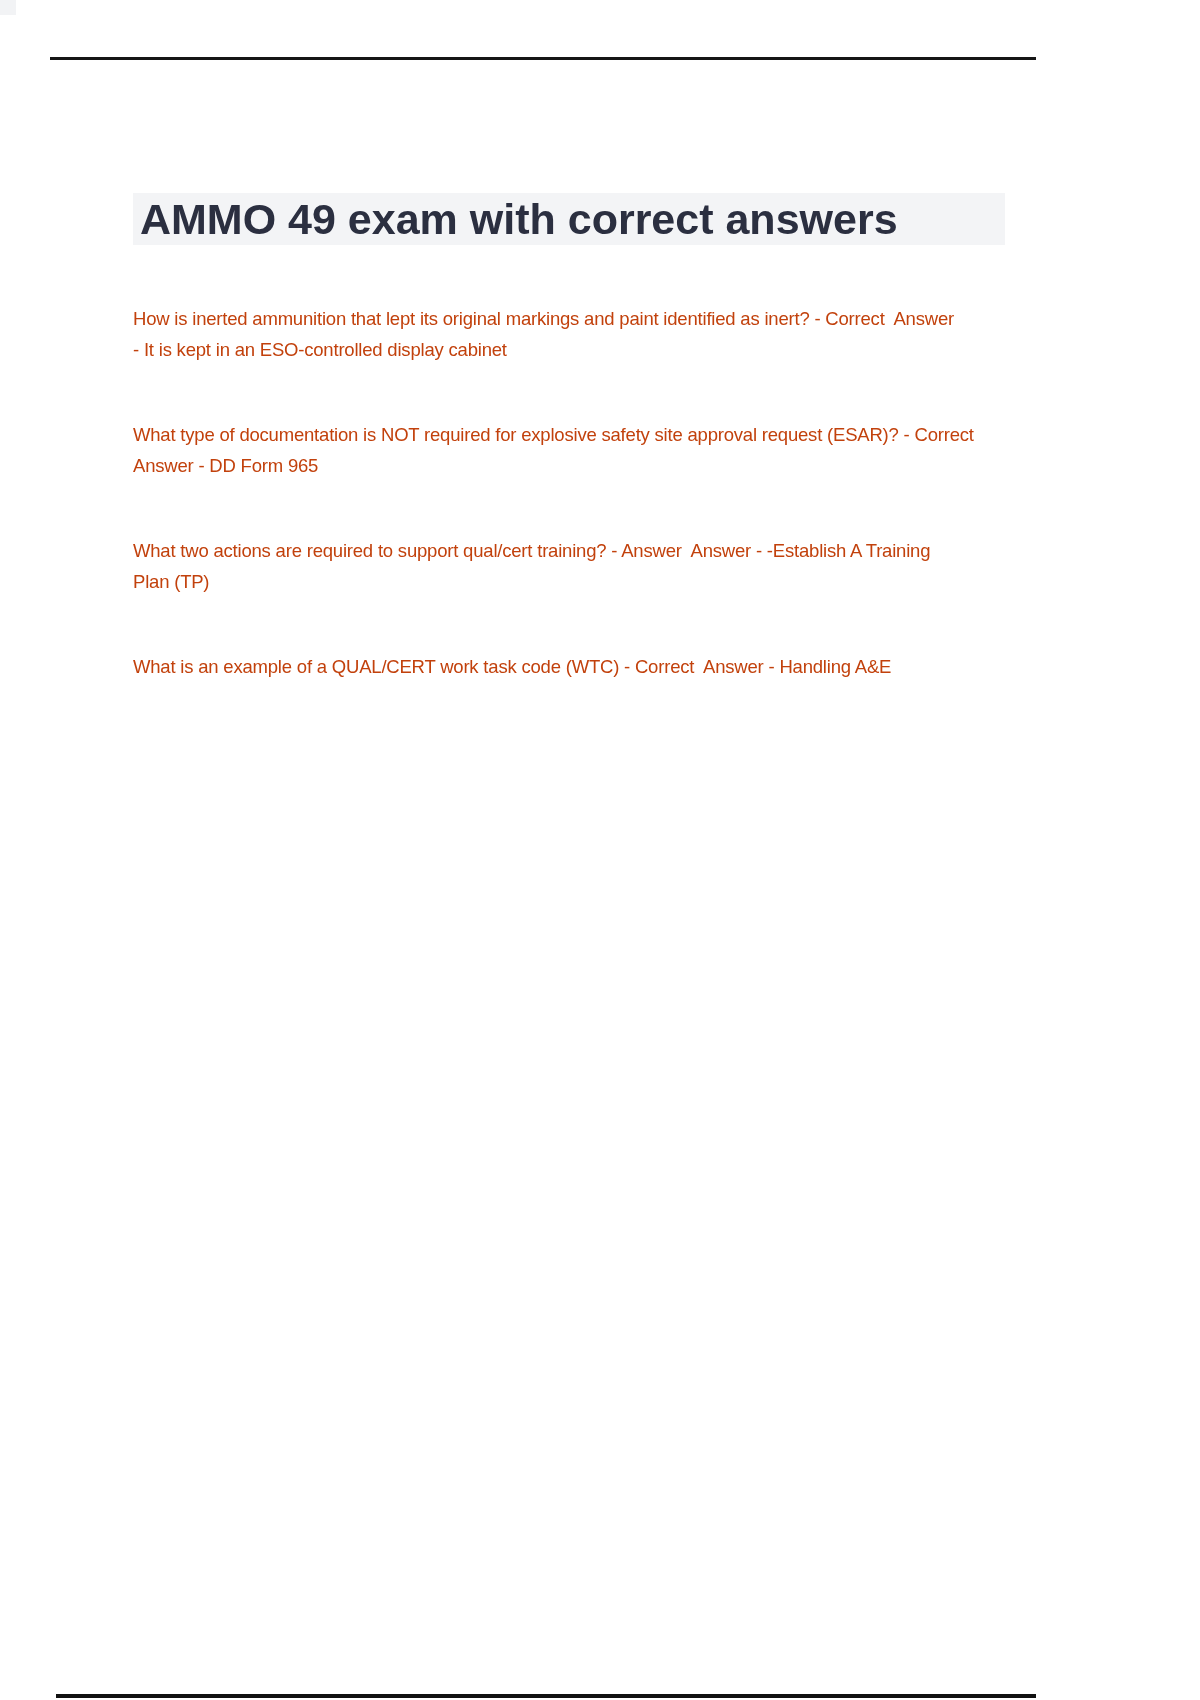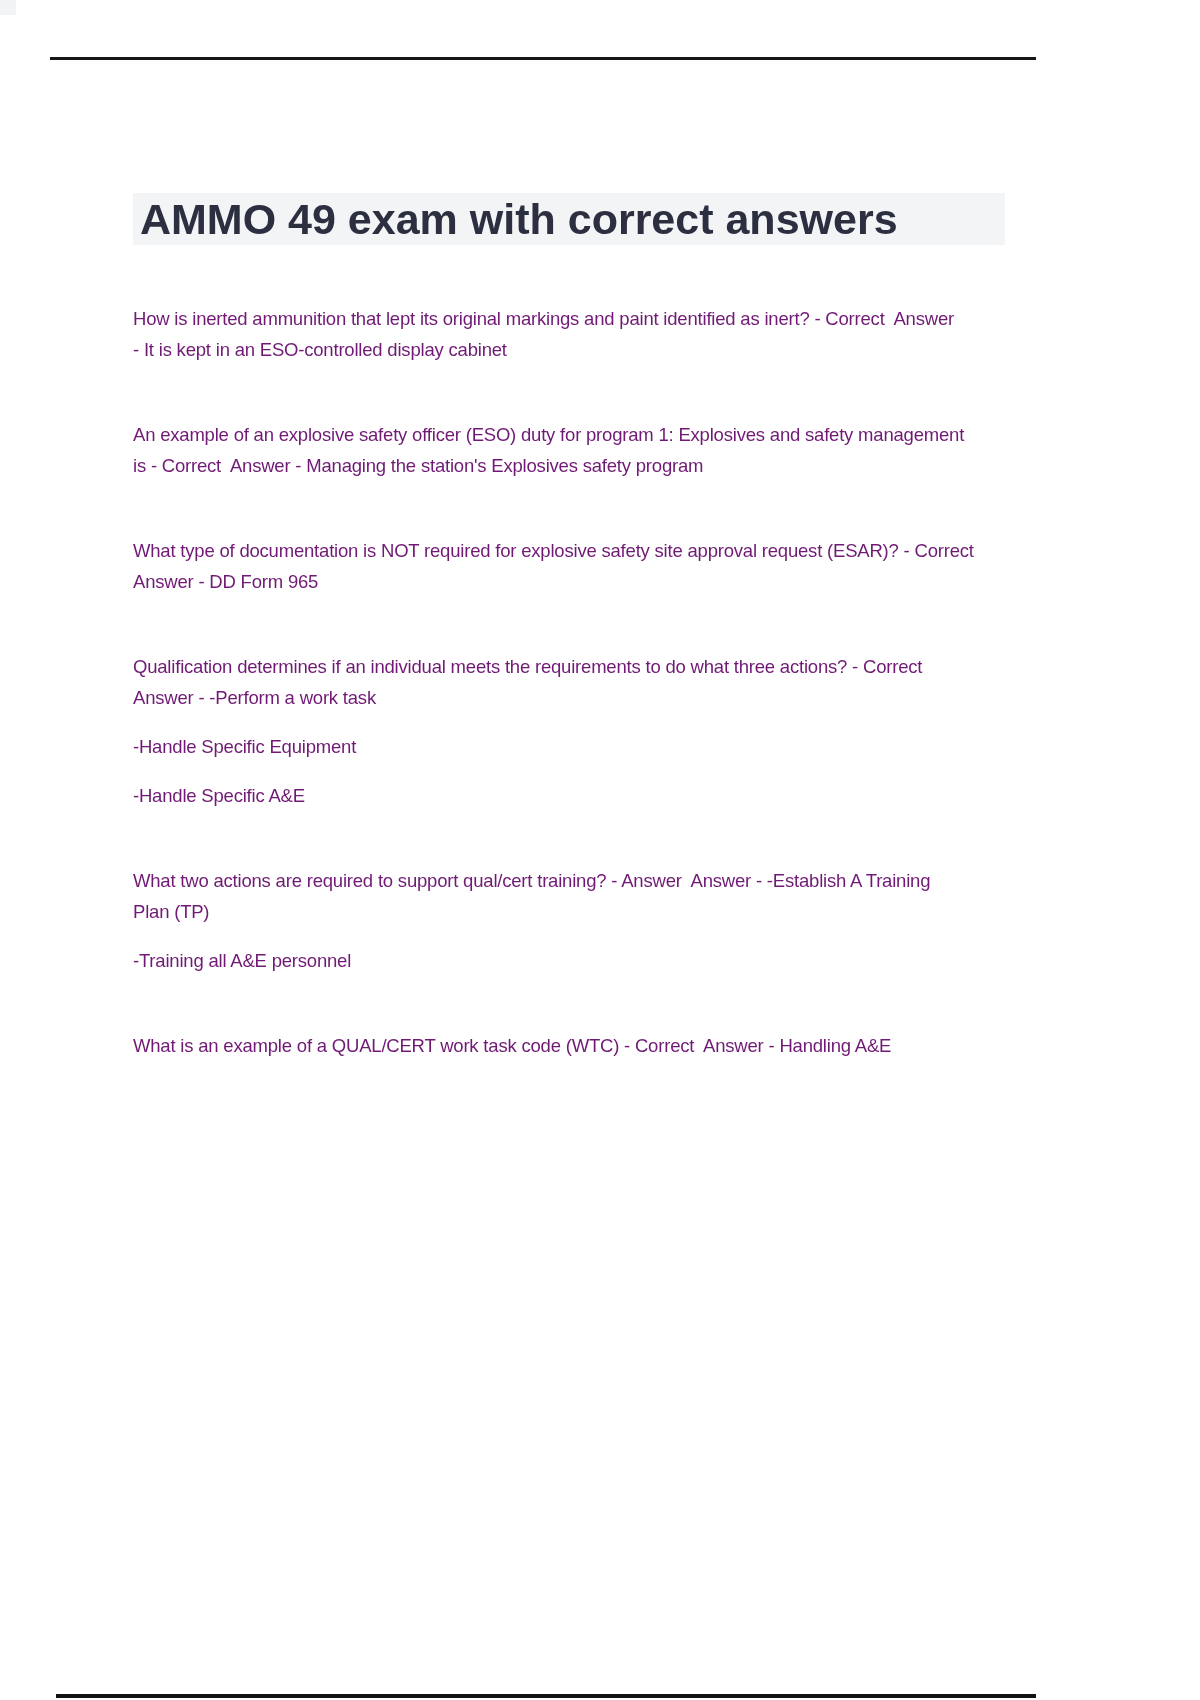--- a/index.html
+++ b/index.html
@@ -31,56 +31,45 @@
     margin:0;
     white-space:pre;
   }
   .qa-list{padding-top:58px;}
   .qa-block{margin:0 0 54px 0;}
   .para{
     white-space:pre;
     font-size:18.5px;
     line-height:31px;
     letter-spacing:-0.2px;
-    color:#701a75;
+    color:#c2410c;
     margin:0 0 18px 0;
   }
 </style>
 </head>
 <body>
 
 <div class="page">
   <div class="corner-artifact"></div>
   <div class="rule rule-top"></div>
   <div class="rule rule-bottom"></div>
 
   <div class="content">
     <h1 class="doc-title">AMMO 49 exam with correct answers</h1>
     <div class="qa-list">
         <div class="qa-block">
           <p class="para">How is inerted ammunition that lept its original markings and paint identified as inert? - Correct  Answer
 - It is kept in an ESO-controlled display cabinet</p>
         </div>
         <div class="qa-block">
-          <p class="para">An example of an explosive safety officer (ESO) duty for program 1: Explosives and safety management
-is - Correct  Answer - Managing the station's Explosives safety program</p>
-        </div>
-        <div class="qa-block">
           <p class="para">What type of documentation is NOT required for explosive safety site approval request (ESAR)? - Correct
 Answer - DD Form 965</p>
         </div>
         <div class="qa-block">
-          <p class="para">Qualification determines if an individual meets the requirements to do what three actions? - Correct
-Answer - -Perform a work task</p>
-          <p class="para">-Handle Specific Equipment</p>
-          <p class="para">-Handle Specific A&amp;E</p>
-        </div>
-        <div class="qa-block">
           <p class="para">What two actions are required to support qual/cert training? - Answer  Answer - -Establish A Training
 Plan (TP)</p>
-          <p class="para">-Training all A&amp;E personnel</p>
         </div>
         <div class="qa-block">
           <p class="para">What is an example of a QUAL/CERT work task code (WTC) - Correct  Answer - Handling A&amp;E</p>
         </div>
       </div>
   </div>
 </div>
 
 </body></html>

